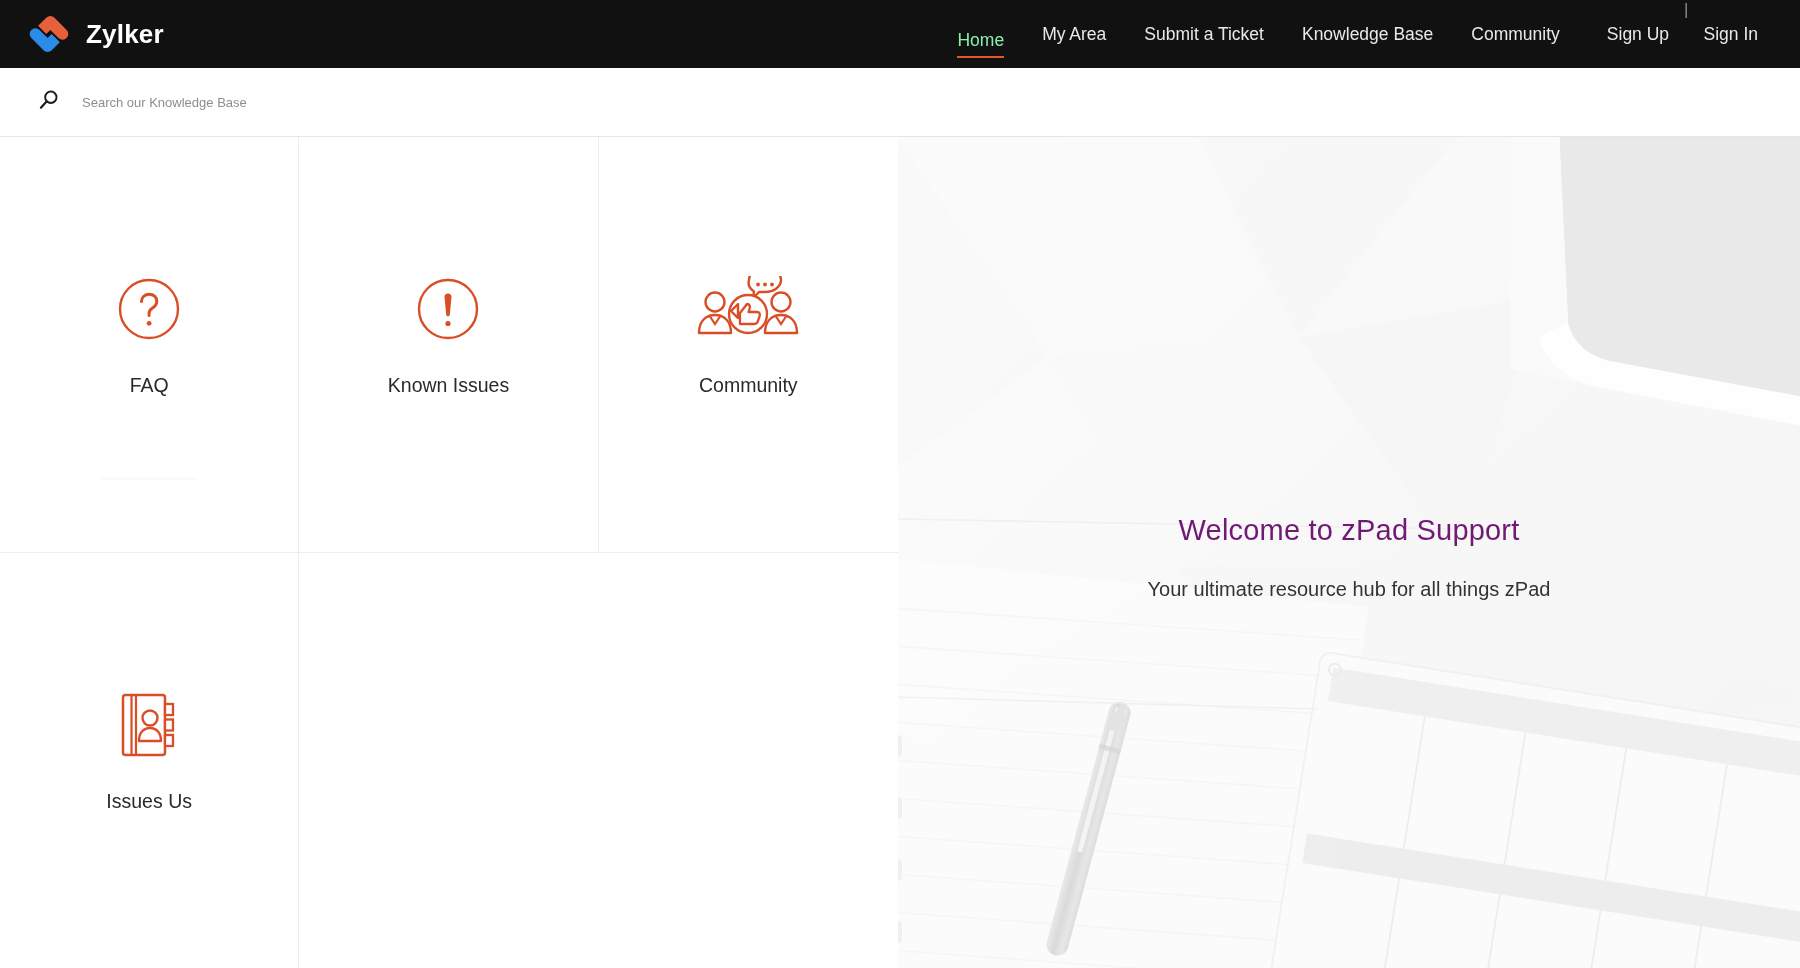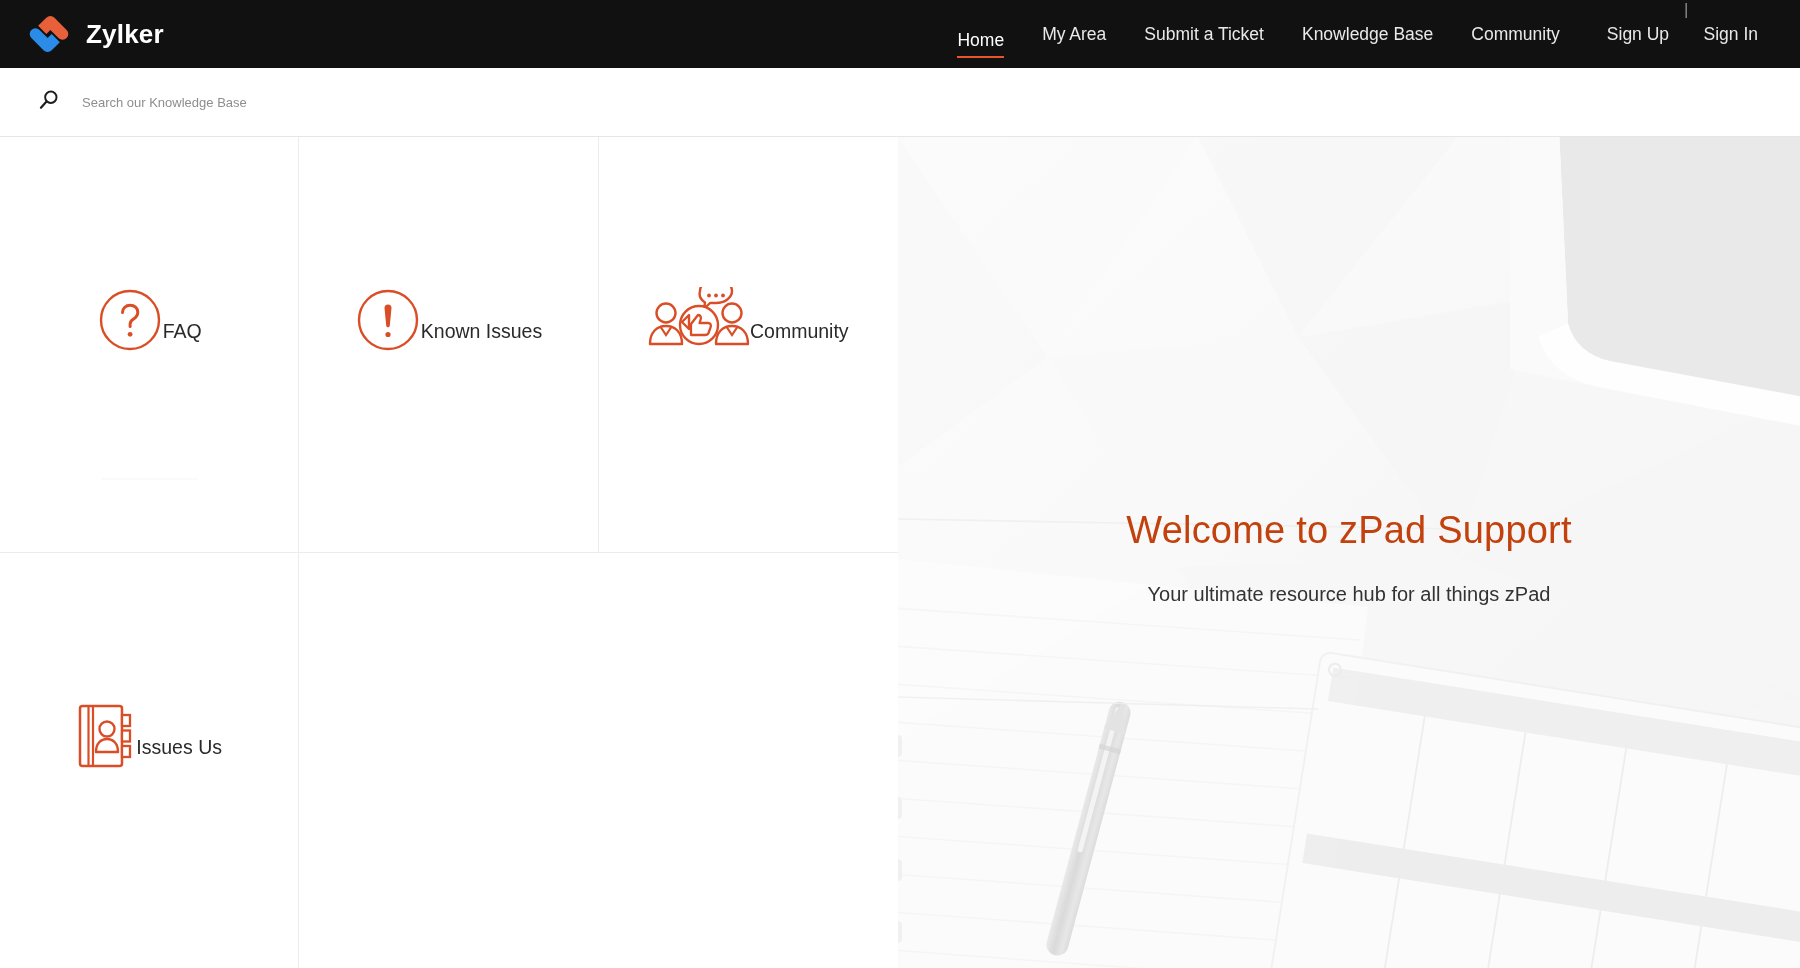--- a/index.html
+++ b/index.html
@@ -50,21 +50,21 @@
     color: #e9e9e9;
     font-size: 17.5px;
     padding: 0 19px;
     height: 68px;
     display: flex;
     align-items: center;
     position: relative;
     cursor: pointer;
     white-space: nowrap;
   }
-  .nav-item.active { color: #ffffff; margin-top: 12px; }
+  .nav-item.active { color: #86efac; margin-top: 12px; }
   .nav-item.active::after {
     content: "";
     position: absolute;
     left: 19px; right: 19px;
     bottom: 16px;
     height: 2.5px;
     background: #e8552d;
   }
 
   .nav-auth {
@@ -114,20 +114,21 @@
     flex: none;
     display: grid;
     grid-template-columns: 1fr 1fr 1fr;
     grid-template-rows: 1fr 1fr;
     background: #ffffff;
   }
 
   .tile {
     position: relative;
     display: flex;
+    flex-direction: column;
     align-items: center;
     justify-content: center;
     cursor: pointer;
     padding-bottom: 26px;
   }
   
   .tile:nth-child(1), .tile:nth-child(2) { border-right: 1px solid #ececec; }
   .tile:nth-child(4), .tile:nth-child(5) { border-right: 1px solid #ececec; }
   .tile:nth-child(1), .tile:nth-child(2), .tile:nth-child(3) {
     border-bottom: 1px solid #ececec;
@@ -175,23 +176,23 @@
 
   .hero-text {
     position: relative;
     z-index: 3;
     text-align: center;
     width: 100%;
     margin-top: 10px;
   }
 
   .hero-title {
-    font-size: 38px;
+    font-size: 29px;
     font-weight: normal;
-    color: #c2410c;
+    color: #701a75;
     letter-spacing: .2px;
     margin-bottom: 28px;
   }
 
   .hero-sub {
     font-size: 20px;
     color: #333333;
     font-weight: normal;
     margin-top: 31px;
   }

